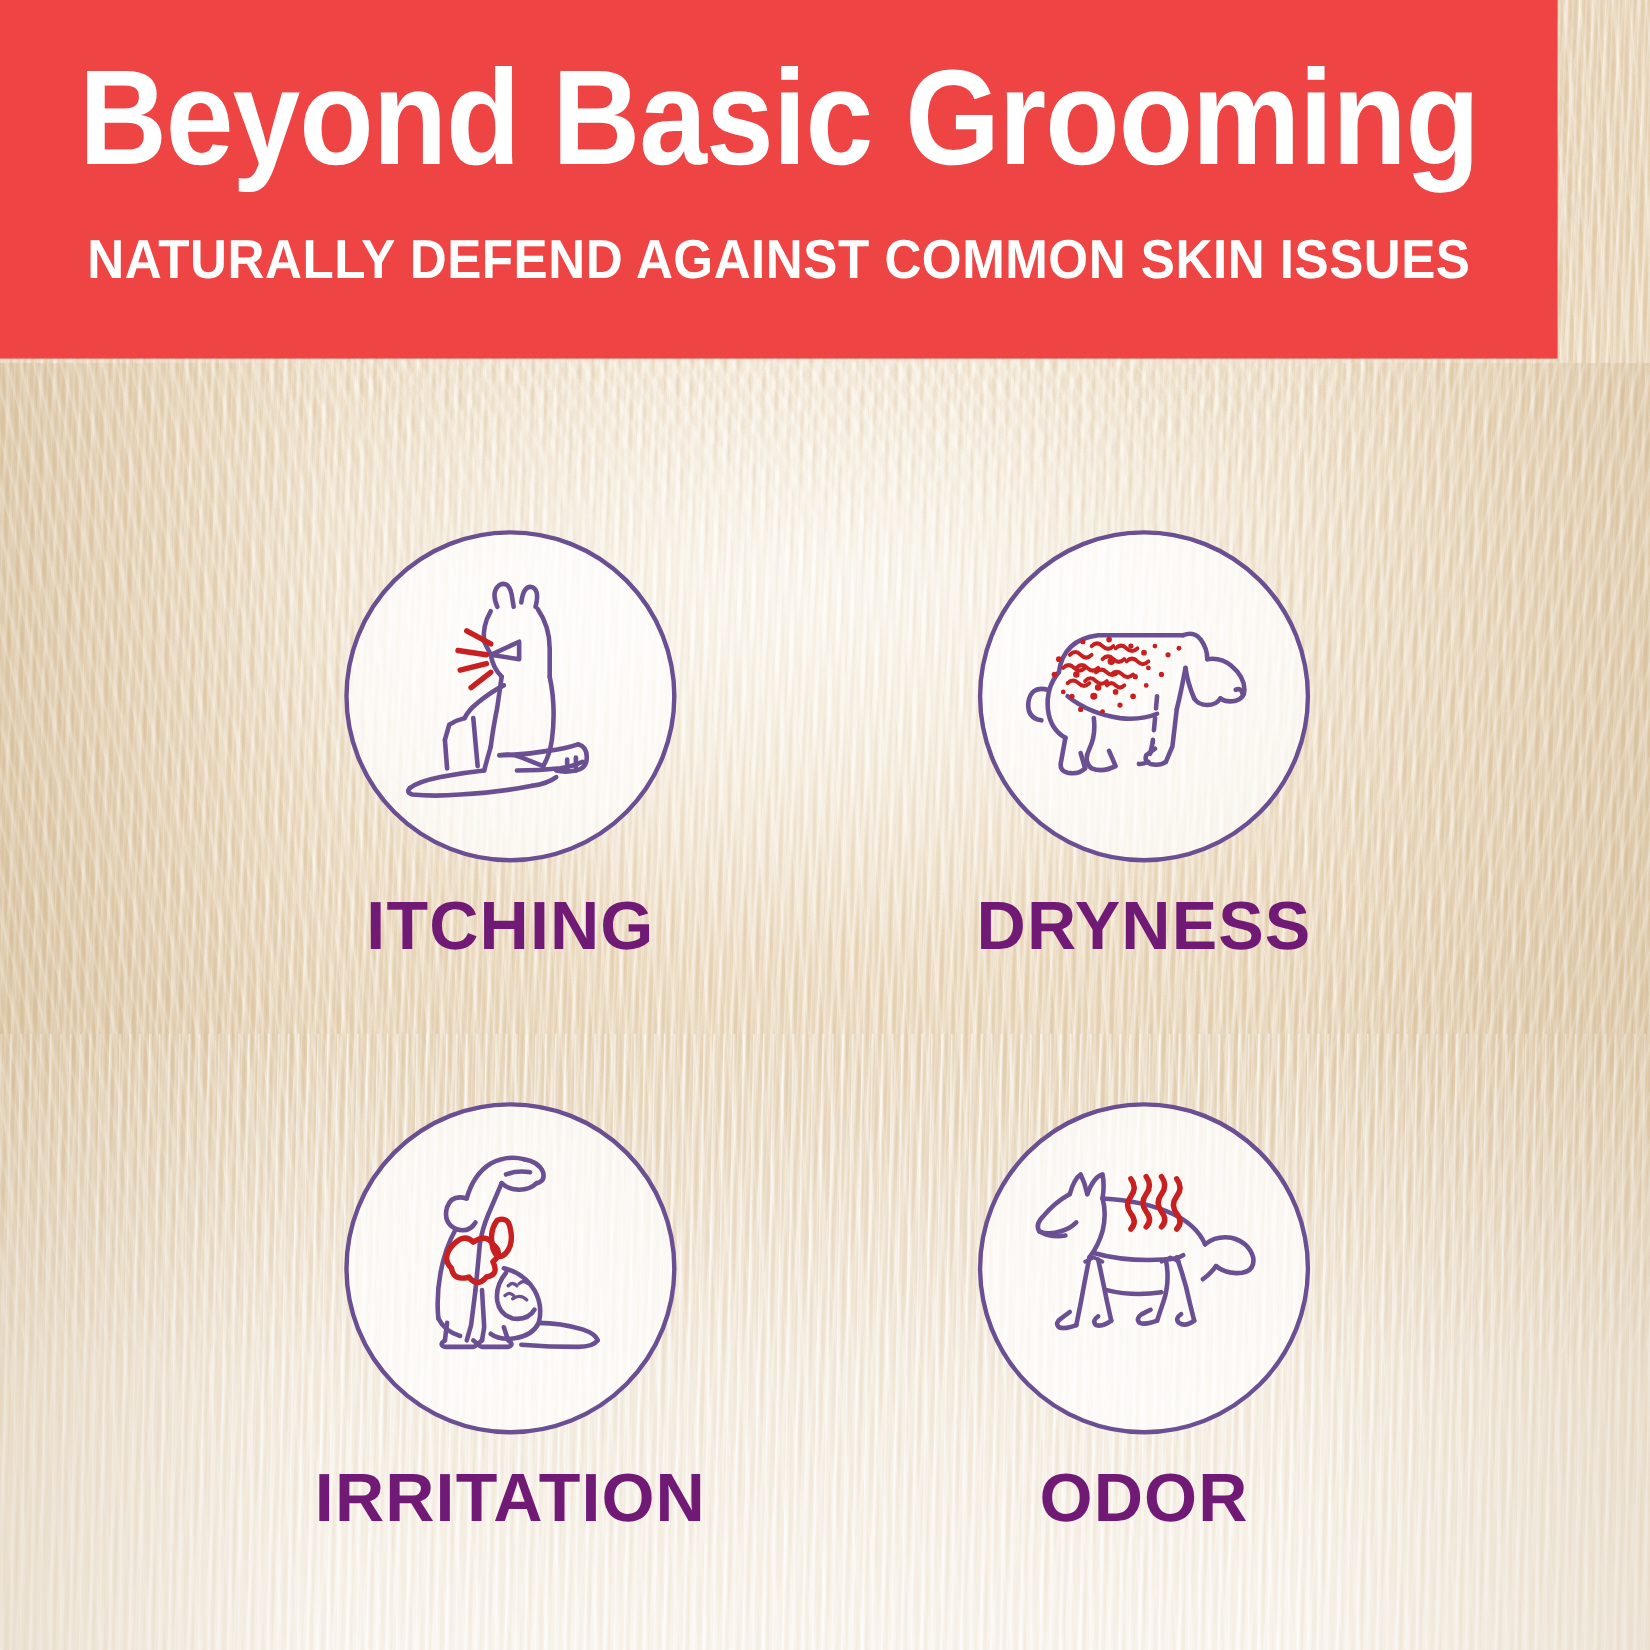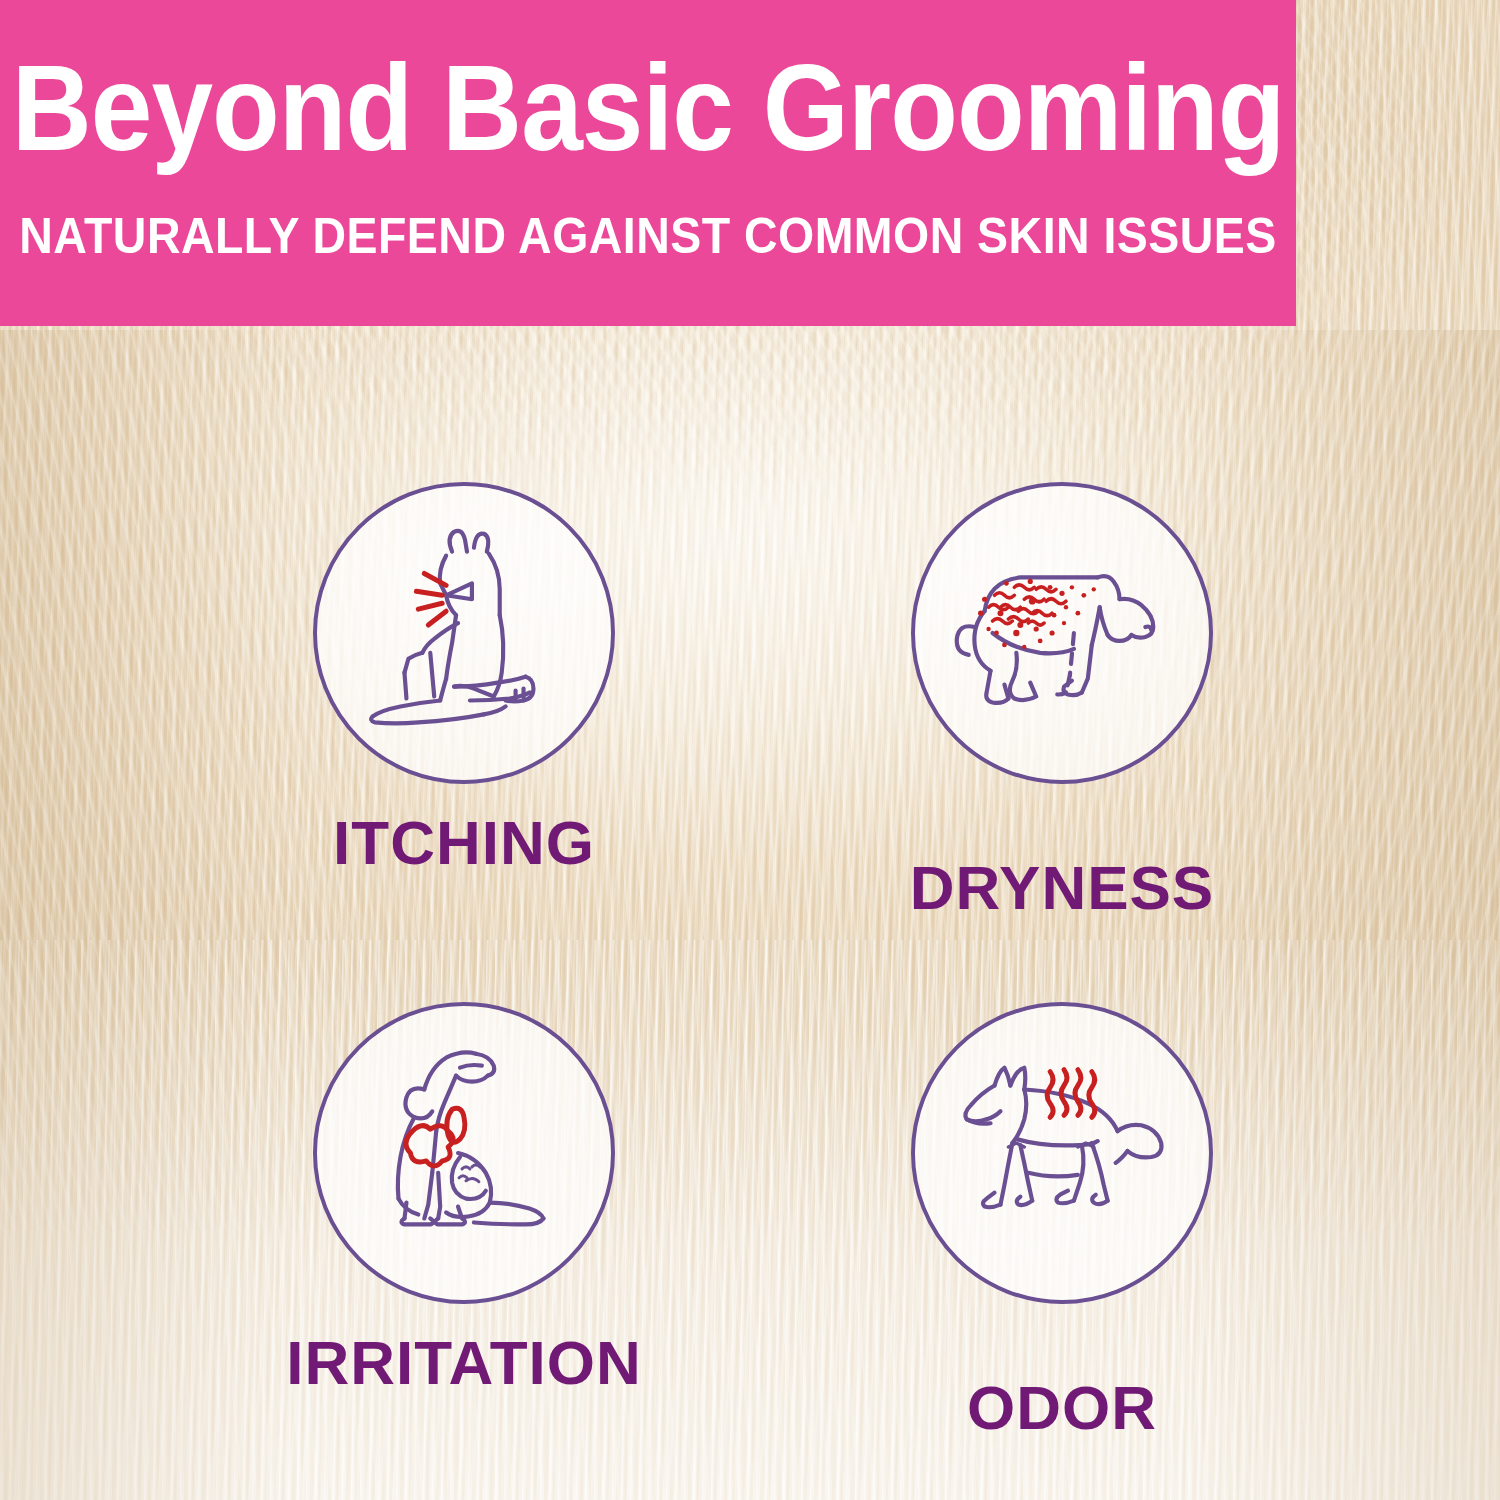--- a/index.html
+++ b/index.html
@@ -132,23 +132,23 @@
   .fur-bright {
     position: absolute;
     left: 0; right: 0; top: 330px; height: 620px;
     background: radial-gradient(ellipse 520px 300px at 48% 38%, rgba(255,255,255,0.38) 0%, rgba(255,255,255,0) 100%);
   }
 
   
   .banner {
     position: absolute;
     left: 0; top: 0;
-    width: 1296px;
+    width: 1416px;
     height: 326px;
-    background: #ec4899;
+    background: #ef4444;
     z-index: 5;
     display: flex;
     flex-direction: column;
     align-items: center;
     justify-content: flex-start;
   }
   .banner-title {
     margin-top: 46px;
     color: #ffffff;
     font-family: "Liberation Sans", sans-serif;
@@ -186,21 +186,21 @@
   .cell {
     position: absolute;
     width: 420px;
     display: flex;
     flex-direction: column;
     align-items: center;
   }
   .cell.r1 { top: 156px; }
   .cell.r2 { top: 676px; }
   .cell.c1 { left: 254px; }
-  .cell.c2 { left: 852px; gap: 45px; }
+  .cell.c2 { left: 830px; }
 
   .bubble {
     position: relative;
     width: 302px;
     height: 302px;
     border-radius: 50%;
     border: 4px solid #6b4f93;
     background: rgba(255,255,255,0.62);
     box-sizing: border-box;
     overflow: hidden;

